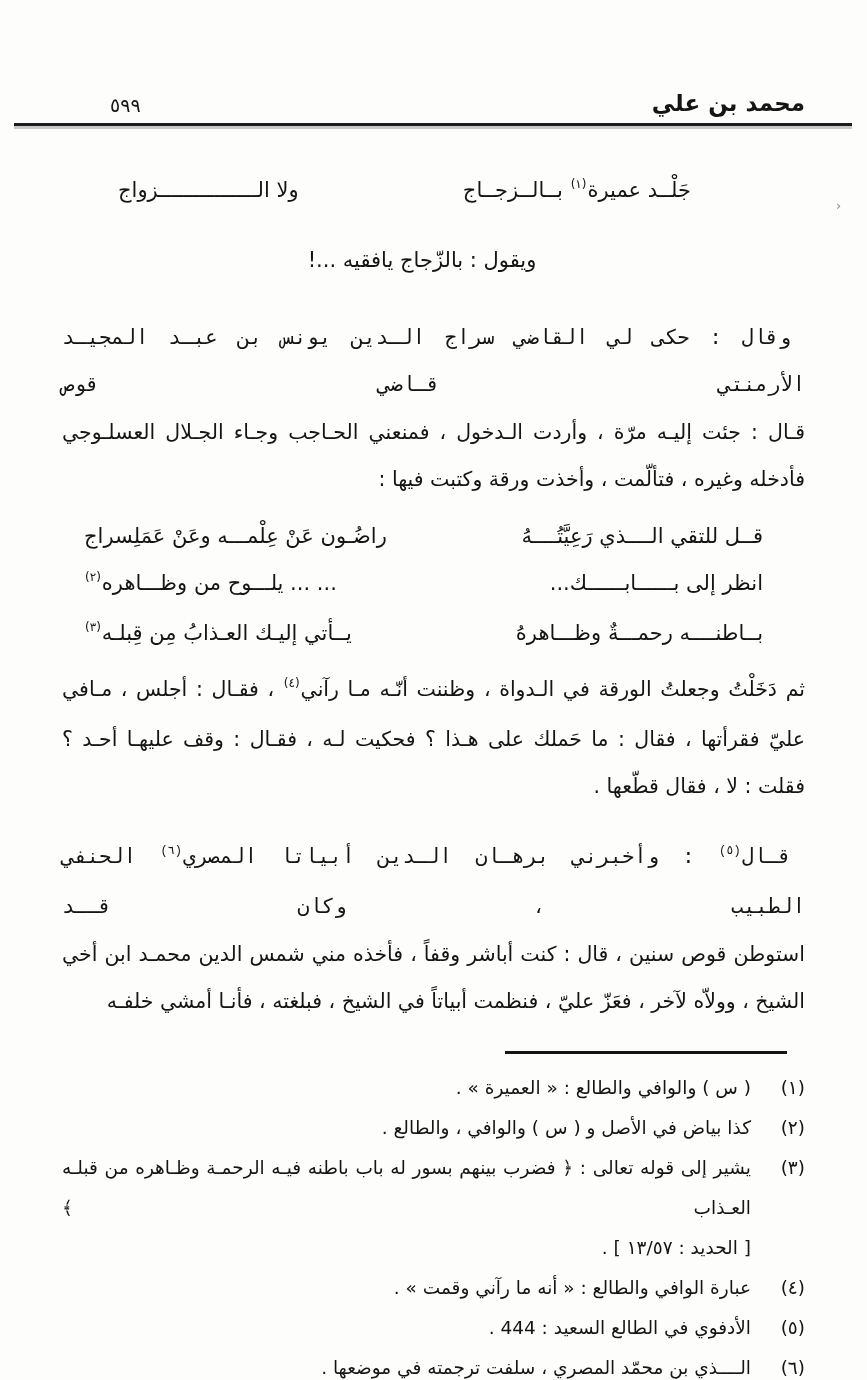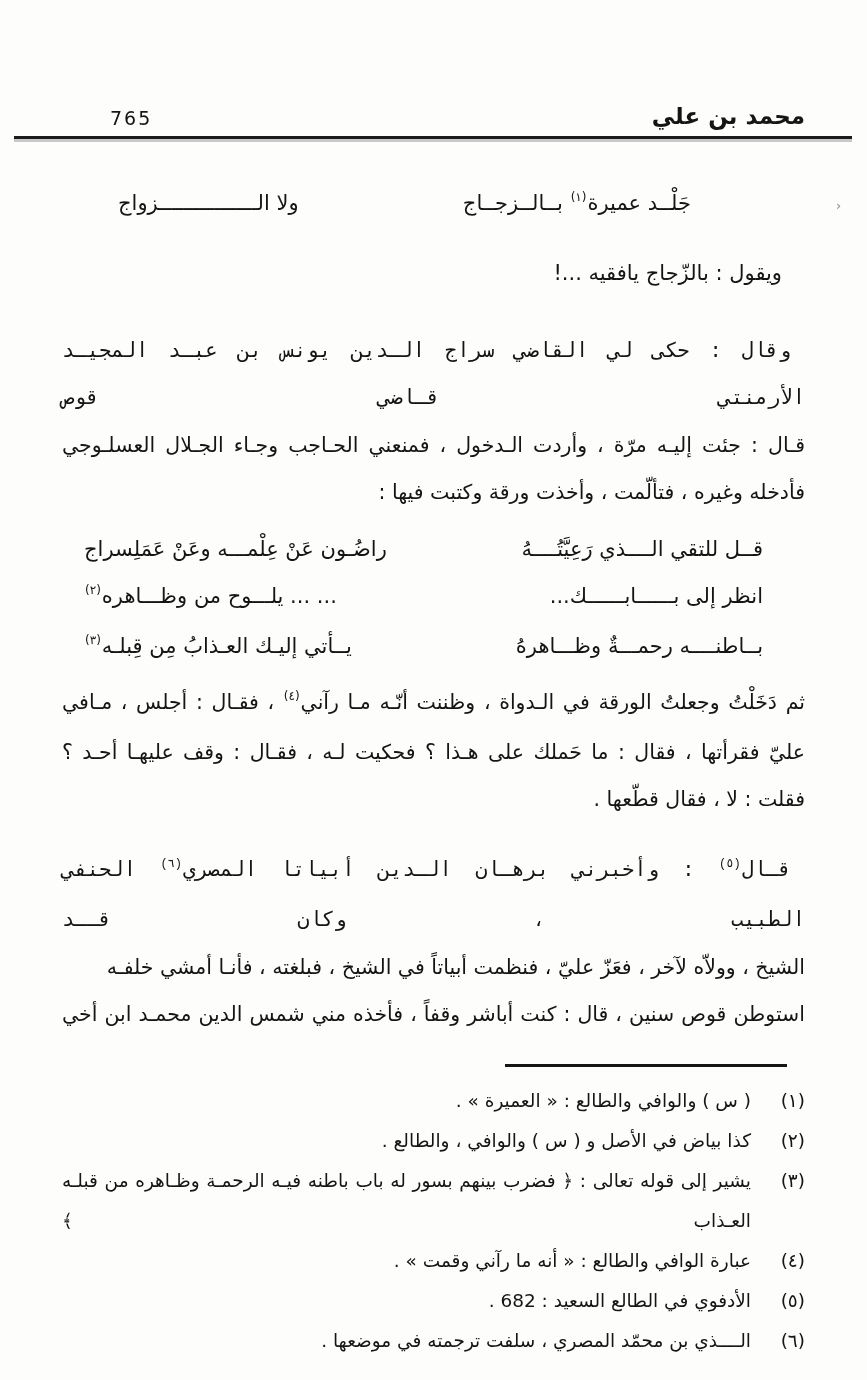--- a/index.html
+++ b/index.html
@@ -13,36 +13,36 @@
     overflow:hidden;
   }
   
   .running-head{
     margin:0 62px;
     padding-top:90px;
     display:flex;
     justify-content:space-between;
     align-items:flex-end;
   }
-  .running-title{font-size:23px;font-weight:bold;margin-top:13px;}
+  .running-title{font-size:23px;font-weight:bold;}
   .page-num{font-size:19px;letter-spacing:2px;padding-left:48px;}
   .head-rule{
     margin:7px 15px 0 14px;
     height:3px;background:#1c1c1c;
     box-shadow:0 3px 0 #c9c9c9;
   }
   
   .poem .bayt{display:flex;justify-content:space-between;font-size:21px;}
   .hemi{white-space:nowrap;}
   .poem-a{margin:46px 176px 0 118px;}
   .poem-a .bayt{line-height:36px;}
   .poem-b{margin:10px 104px 0 84px;}
   .poem-b .bayt{line-height:47px;}
   
-  .says{margin:34px 85px 0 62px;text-align:right;font-size:21px;line-height:30px;}
+  .says{margin:34px 85px 0 62px;text-align:center;font-size:21px;line-height:30px;}
   
   .para{margin:0 62px;font-size:20.5px;line-height:47px;}
   .para-1{margin-top:40px;}
   .para-2{margin-top:6px;}
   .para-3{margin-top:24px;}
   .t-line{text-align:justify;text-align-last:justify;}
   .t-line.first{text-indent:14px;font-family:Liberation Mono, monospace;}
   .t-line.last{text-align-last:right;}
   
   .sup{font-size:12px;position:relative;top:-9px;padding:0 1px;white-space:nowrap;}
@@ -65,21 +65,21 @@
 </style>
 </head>
 <body>
 
 <div class="page">
 
   <div class="artifact">›</div>
 
   <header class="running-head">
     <span class="running-title">محمد بن علي</span>
-    <span class="page-num">765</span>
+    <span class="page-num">٥٩٩</span>
   </header>
 
   <div class="head-rule"></div>
 
   <section class="poem poem-a">
       <div class="bayt">
         <span class="hemi"><span>جَلْــد عميرة</span><span class="sup">(١)</span><span> بــالــزجــاج</span></span>
         <span class="hemi"><span>ولا الــــــــــــــــزواج</span></span>
       </div>
     </section>
@@ -108,22 +108,22 @@
     </section>
 
   <section class="para para-2">
       <div class="t-line"><span>ثم دَخَلْتُ وجعلتُ الورقة في الـدواة ، وظننت أنّـه مـا رآني</span><span class="sup">(٤)</span><span> ، فقـال : أجلس ، مـافي</span></div>
       <div class="t-line"><span>عليّ فقرأتها ، فقال : ما حَملك على هـذا ؟ فحكيت لـه ، فقـال : وقف عليهـا أحـد ؟</span></div>
       <div class="t-line last"><span>فقلت : لا ، فقال قطّعها .</span></div>
     </section>
 
   <section class="para para-3">
       <div class="t-line first"><span>قـال</span><span class="sup">(٥)</span><span> : وأخبرني برهـان الـدين أبياتا المصري</span><span class="sup">(٦)</span><span> الحنفي الطبيب ، وكان قــد</span></div>
+      <div class="t-line"><span>استوطن قوص سنين ، قال : كنت أباشر وقفاً ، فأخذه مني شمس الدين محمـد ابن أخي</span></div>
       <div class="t-line last"><span>الشيخ ، وولاّه لآخر ، فعَزّ عليّ ، فنظمت أبياتاً في الشيخ ، فبلغته ، فأنـا أمشي خلفـه</span></div>
-      <div class="t-line"><span>استوطن قوص سنين ، قال : كنت أباشر وقفاً ، فأخذه مني شمس الدين محمـد ابن أخي</span></div>
     </section>
 
   <div class="fn-rule"></div>
 
   <section class="footnotes">
       <div class="fn-row">
         <span class="fn-num">(١)</span>
         <div class="fn-text">
           <div class="t-line last"><span>( س ) والوافي والطالع : « العميرة » .</span></div>
         </div>
@@ -131,32 +131,33 @@
       <div class="fn-row">
         <span class="fn-num">(٢)</span>
         <div class="fn-text">
           <div class="t-line last"><span>كذا بياض في الأصل و ( س ) والوافي ، والطالع .</span></div>
         </div>
       </div>
       <div class="fn-row">
         <span class="fn-num">(٣)</span>
         <div class="fn-text">
           <div class="t-line"><span>يشير إلى قوله تعالى : ﴿ فضرب بينهم بسور له باب باطنه فيـه الرحمـة وظـاهره من قبلـه العـذاب ﴾</span></div>
+          <div class="t-line last"><span>[ الحديد : ١٣/٥٧ ] .</span></div>
         </div>
       </div>
       <div class="fn-row">
         <span class="fn-num">(٤)</span>
         <div class="fn-text">
           <div class="t-line last"><span>عبارة الوافي والطالع : « أنه ما رآني وقمت » .</span></div>
         </div>
       </div>
       <div class="fn-row">
         <span class="fn-num">(٥)</span>
         <div class="fn-text">
-          <div class="t-line last"><span>الأدفوي في الطالع السعيد : 682 .</span></div>
+          <div class="t-line last"><span>الأدفوي في الطالع السعيد : 444 .</span></div>
         </div>
       </div>
       <div class="fn-row">
         <span class="fn-num">(٦)</span>
         <div class="fn-text">
           <div class="t-line last"><span>الــــذي بن محمّد المصري ، سلفت ترجمته في موضعها .</span></div>
         </div>
       </div>
     </section>
 

